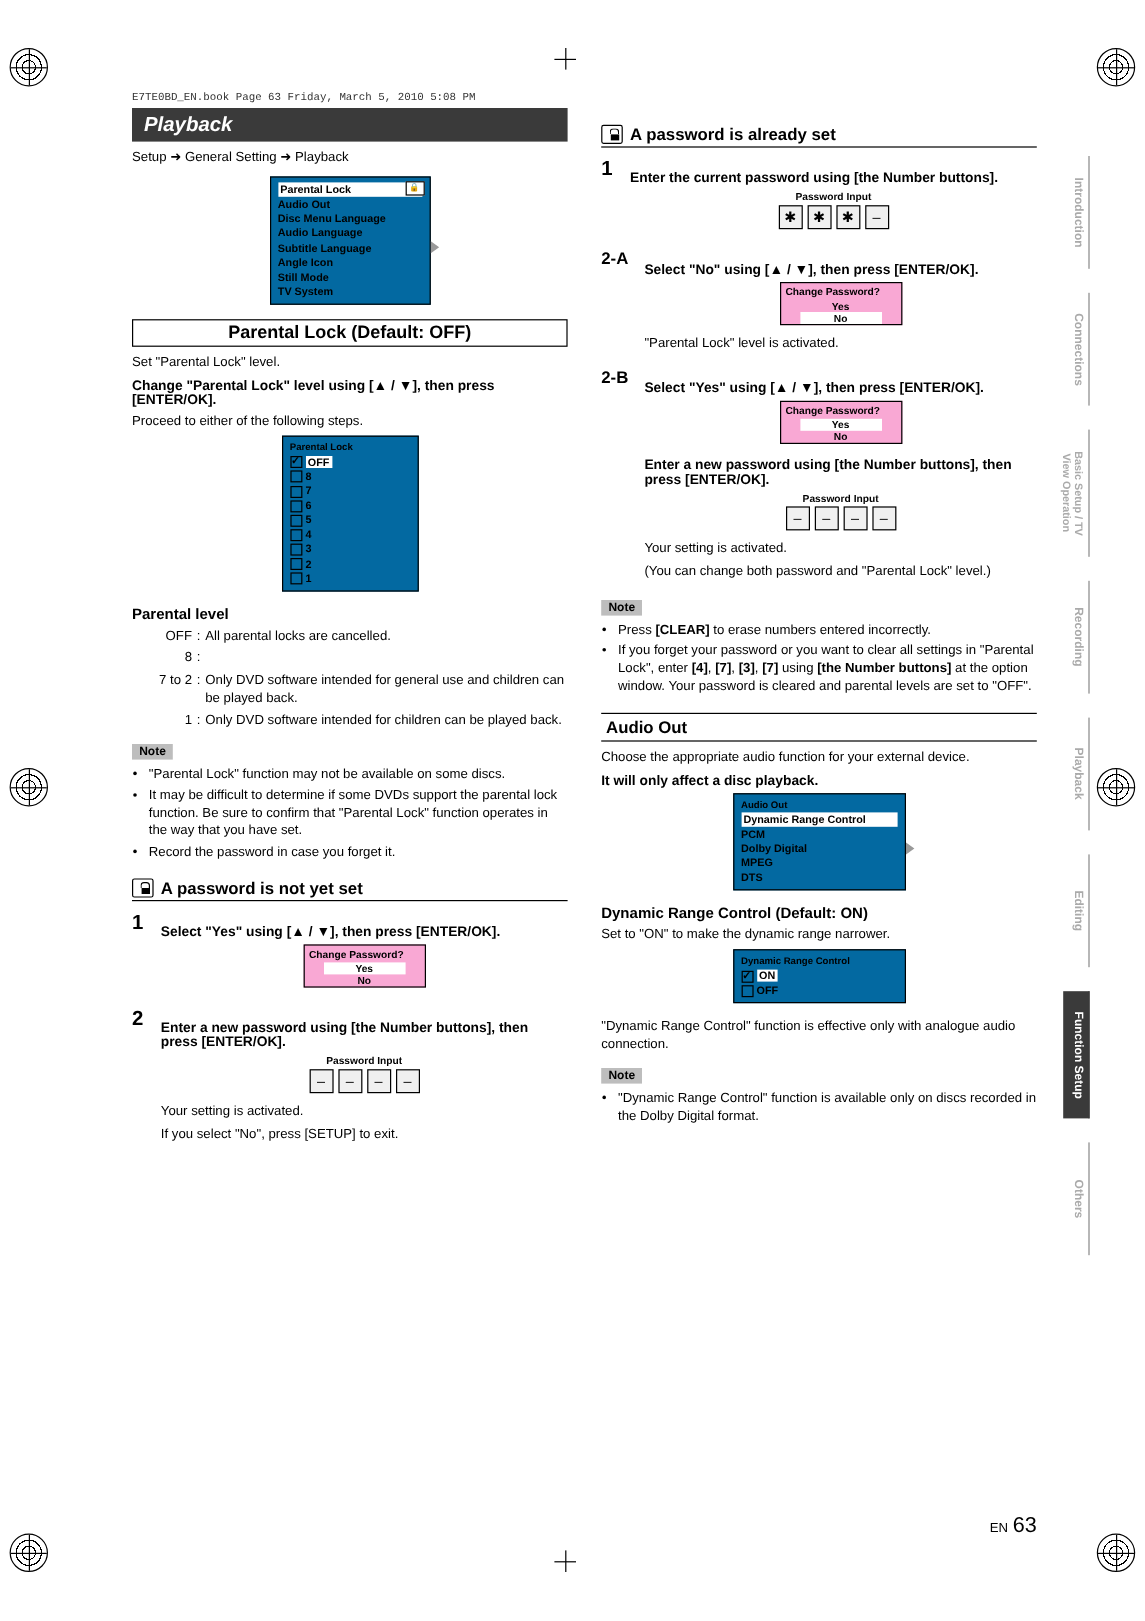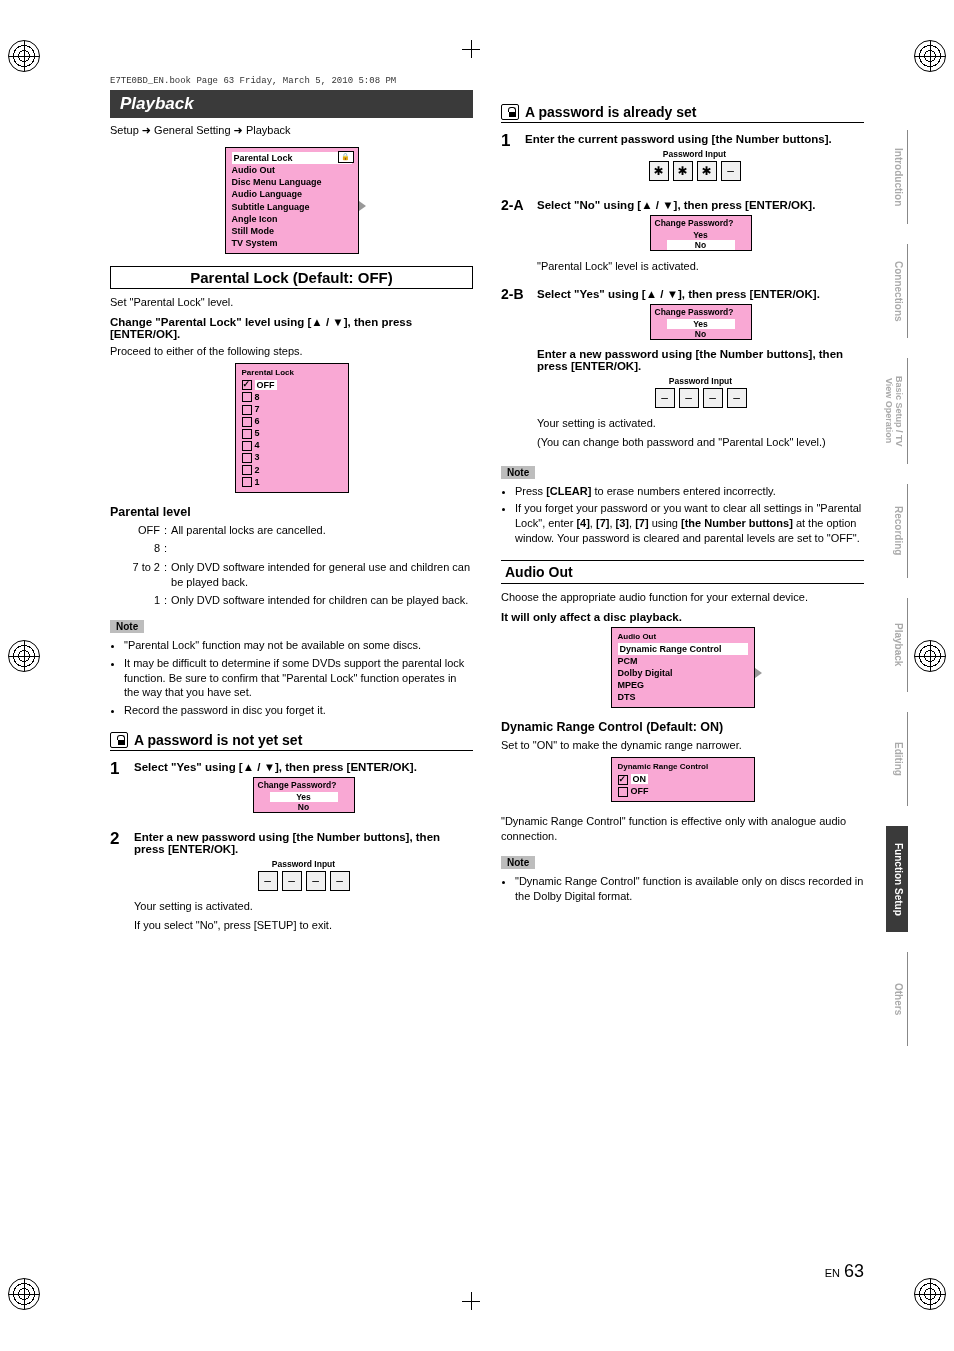--- a/index.html
+++ b/index.html
@@ -72,21 +72,21 @@
     margin-bottom: 6px;
     font-style: italic;
   }
   .breadcrumb {
     font-size: 11px;
     margin-bottom: 10px;
   }
 
   .osd-box {
     border: 1px solid #000;
-    background: #f9a8d4;
+    background: #0369a1;
     font-size: 9px;
     font-weight: bold;
     padding: 4px 6px;
     width: 120px;
     margin: 0 auto 12px auto;
     position: relative;
     line-height: 1.35;
   }
   .osd-box.small { width: 100px; }
   .osd-box.med { width: 130px; }
@@ -169,21 +169,21 @@
   .step-num {
     font-size: 17px;
     font-weight: bold;
     min-width: 18px;
   }
   .step-num.sub {
     font-size: 14px;
     min-width: 30px;
   }
   .step-body { flex: 1; }
-  .step-body .instruction { margin-top: 2px; }
+  .step-body .instruction { margin-top: 12px; }
 
   .note-label {
     display: inline-block;
     background: #bdbdbd;
     color: #000;
     font-size: 10px;
     font-weight: bold;
     padding: 1px 6px;
     margin: 8px 0 3px 0;
     text-align: right;
@@ -411,21 +411,21 @@
             <div class="ll">1</div>
             <div class="lc">:</div>
             <div>Only DVD software intended for children can be played back.</div>
           </div>
       </div>
 
       <div class="note-label">Note</div>
       <ul class="notes">
         <li>"Parental Lock" function may not be available on some discs.</li>
         <li>It may be difficult to determine if some DVDs support the parental lock function. Be sure to confirm that "Parental Lock" function operates in the way that you have set.</li>
-        <li>Record the password in disc you forget it.</li>
+        <li>Record the password in case you forget it.</li>
       </ul>
 
       <div class="icon-heading">
         <span class="lock-svg"></span>
         <span>A password is not yet set</span>
       </div>
 
       <div class="step">
         <div class="step-num">1</div>
         <div class="step-body">

